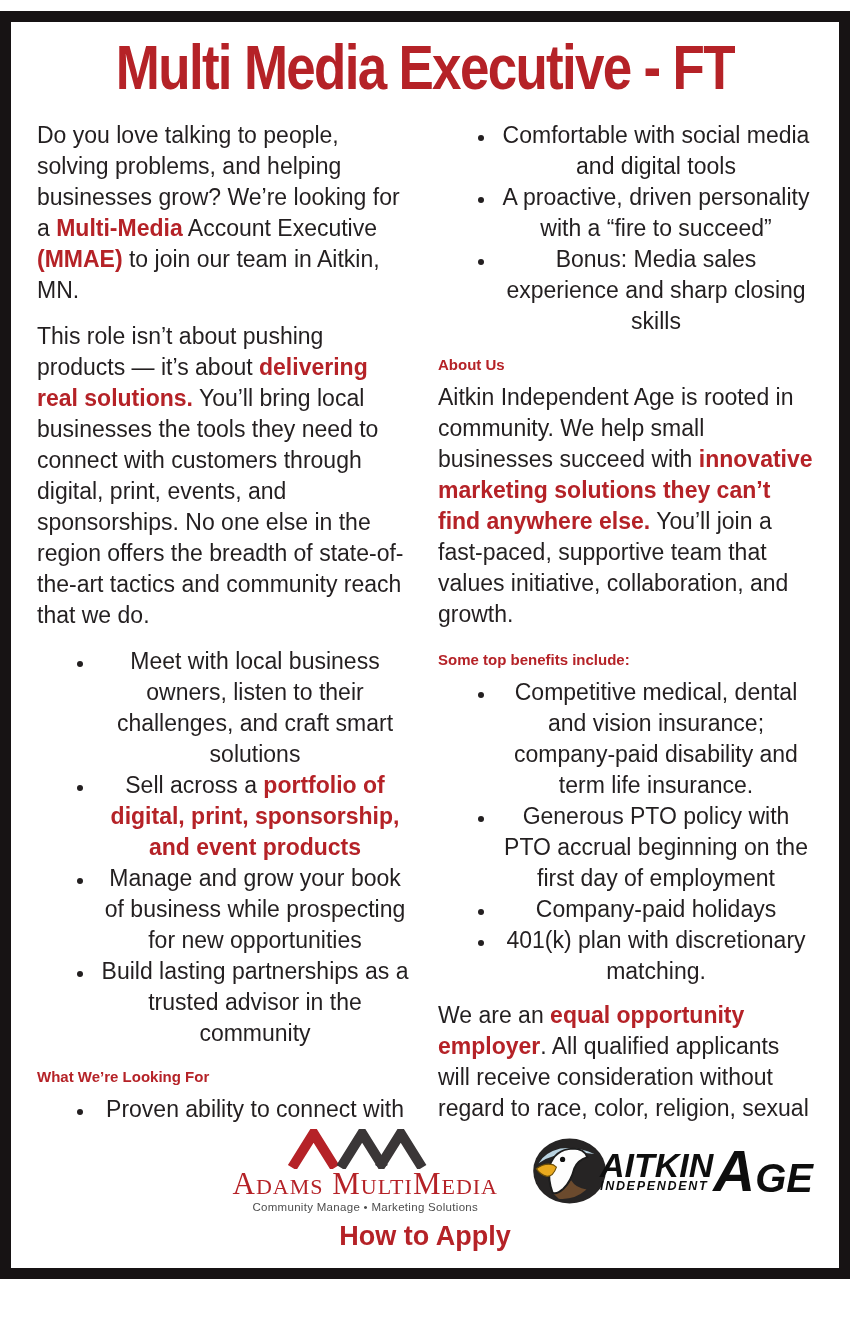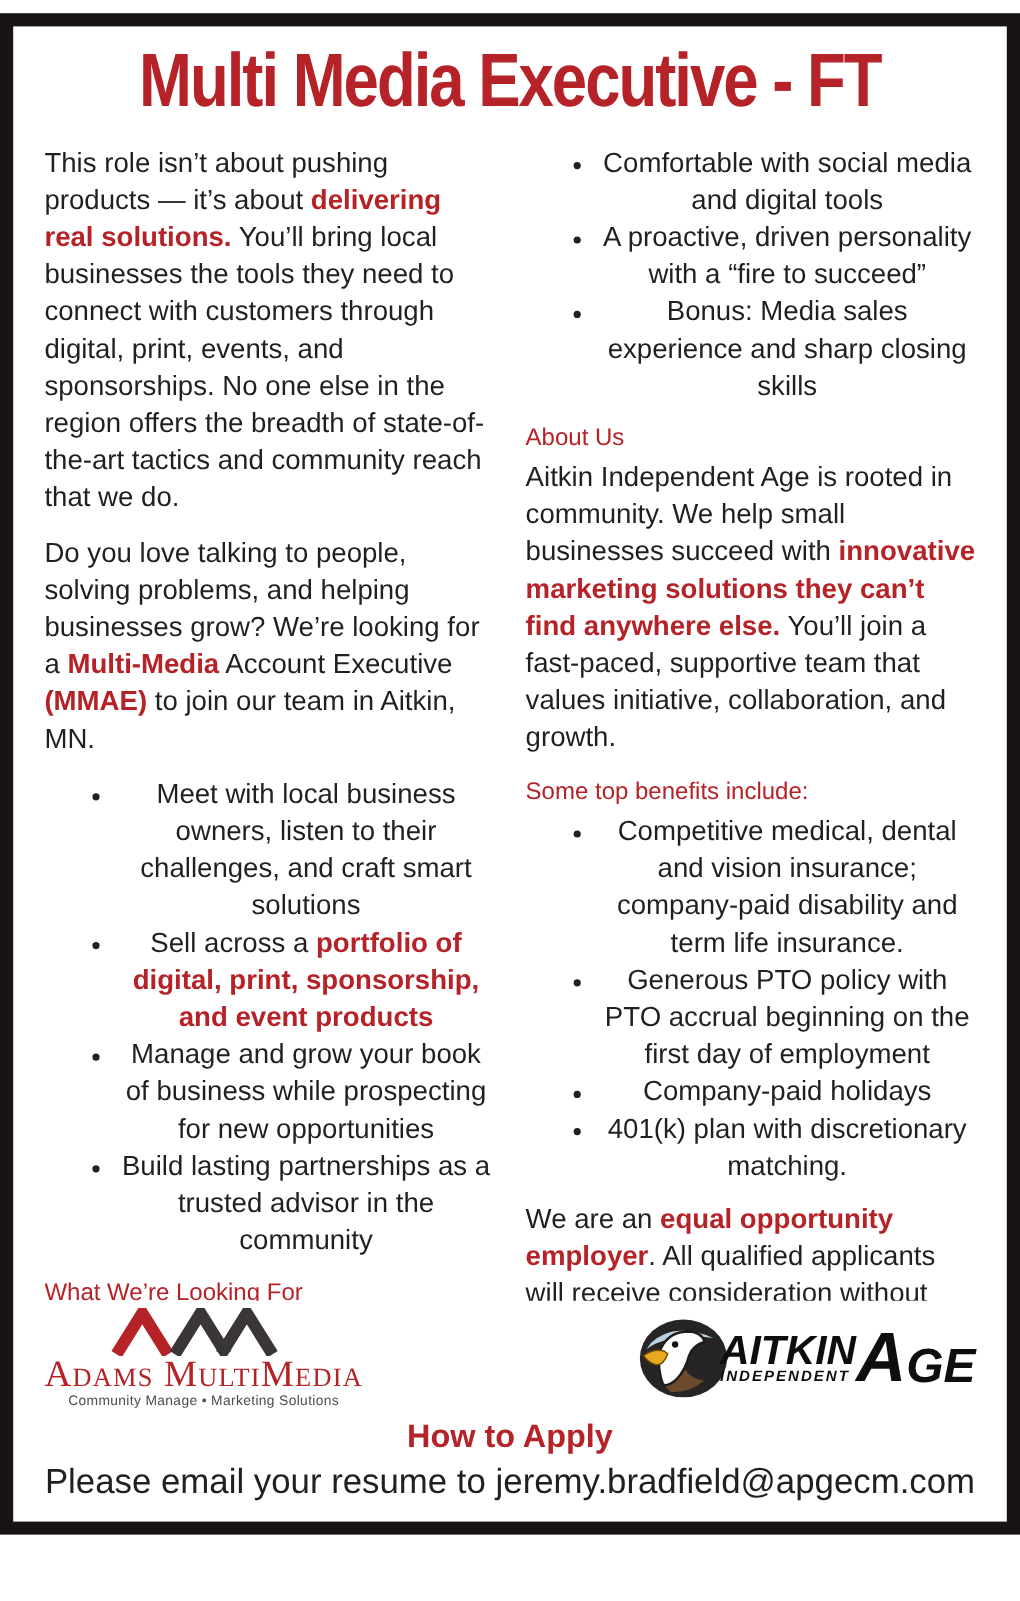--- a/index.html
+++ b/index.html
@@ -10,27 +10,27 @@
   .page { width:850px; height:1268px; background:#171314; padding:11px;margin-top:11px; }
   .inner { width:100%; height:100%; background:#ffffff; padding:10px 26px 16px; display:flex; flex-direction:column; overflow:hidden; }
 
   .title-wrap { text-align:center; margin:2px 0 12px; height:74px; }
   .title-text { display:inline-block; font-size:63px; font-weight:bold; color:var(--red); transform:scaleX(0.84); transform-origin:center; white-space:nowrap; letter-spacing:-2px; line-height:1.05; }
 
   .columns { display:flex; gap:26px; flex:1; overflow:hidden; }
   .col { flex:1; font-size:23px; line-height:31px; color:var(--ink); }
 
   .para { margin-bottom:15px; }
-  .sec { font-size:20px; line-height:30px; color:var(--red); font-weight:normal; margin:0 0 2px; }
+  .sec { font-size:15px; line-height:30px; color:var(--red); font-weight:bold; margin:0 0 2px; }
   .bullets { list-style:disc; padding-left:58px; margin:0 0 13px;text-align:center; }
   .bullets li { padding-left:3px; }
   .bullets li::marker { font-size:0.8em; }
   .em-red { color:var(--red); font-weight:bold; }
 
-  .logos { display:flex; justify-content:space-between; align-items:center; gap:16px; margin-top:auto; padding-top:6px; }
+  .logos { display:flex; justify-content:flex-end; align-items:center; gap:16px; margin-top:auto; padding-top:6px; }
   .adams-logo { display:flex; flex-direction:column; align-items:center; margin-right:14px; }
   .adams-word { font-family:"Liberation Serif", serif; font-variant:small-caps; color:var(--red); font-size:31px; line-height:30px; letter-spacing:1px; }
   .adams-tagline { font-size:11.5px; color:#4d4d4d; letter-spacing:0.3px; margin-top:2px; }
 
   .aitkin-logo { display:flex; align-items:center; }
   .eagle { width:80px; height:68px; margin-right:-8px; }
   .aitkin-words { display:flex; align-items:center; font-style:italic; font-weight:bold; color:#0e0e0e; }
   .aitkin-left { display:flex; flex-direction:column; }
   .aitkin-top { font-size:34px; line-height:30px; }
   .aitkin-bottom { font-size:12.5px; line-height:13px; letter-spacing:1.7px; }
@@ -44,22 +44,22 @@
 <body>
 
 <div class="page">
   <div class="inner">
 
     <h1 class="title-wrap"><span class="title-text">Multi Media Executive - FT</span></h1>
 
     <div class="columns">
 
       <div class="col">
+        <p class="para"><span>Do you love talking to people, solving problems, and helping businesses grow? We’re looking for a </span><span class="em-red">Multi-Media</span><span> Account Executive </span><span class="em-red">(MMAE)</span><span> to join our team in Aitkin, MN.</span></p>
         <p class="para"><span>This role isn’t about pushing products — it’s about </span><span class="em-red">delivering real solutions.</span><span> You’ll bring local businesses the tools they need to connect with customers through digital, print, events, and sponsorships. No one else in the region offers the breadth of state-of-the-art tactics and community reach that we do.</span></p>
-        <p class="para"><span>Do you love talking to people, solving problems, and helping businesses grow? We’re looking for a </span><span class="em-red">Multi-Media</span><span> Account Executive </span><span class="em-red">(MMAE)</span><span> to join our team in Aitkin, MN.</span></p>
 
         <ul class="bullets">
             <li><span>Meet with local business owners, listen to their challenges, and craft smart solutions</span></li>
             <li><span>Sell across a </span><span class="em-red">portfolio of digital, print, sponsorship, and event products</span></li>
             <li><span>Manage and grow your book of business while prospecting for new opportunities</span></li>
             <li><span>Build lasting partnerships as a trusted advisor in the community</span></li>
           </ul>
 
         <h2 class="sec">What We’re Looking For</h2>
         <ul class="bullets">
@@ -117,16 +117,15 @@
             <span class="aitkin-bottom">INDEPENDENT</span>
           </div>
           <span class="aitkin-bigA">A</span>
           <span class="aitkin-ge">GE</span>
         </div>
       </div>
 
     </div>
 
     <div class="apply-heading">How to Apply</div>
-    <div class="apply-line">Please email your resume to jeremy.bradfield@apgecm.com</div>
 
   </div>
 </div>
 
 </body></html>

